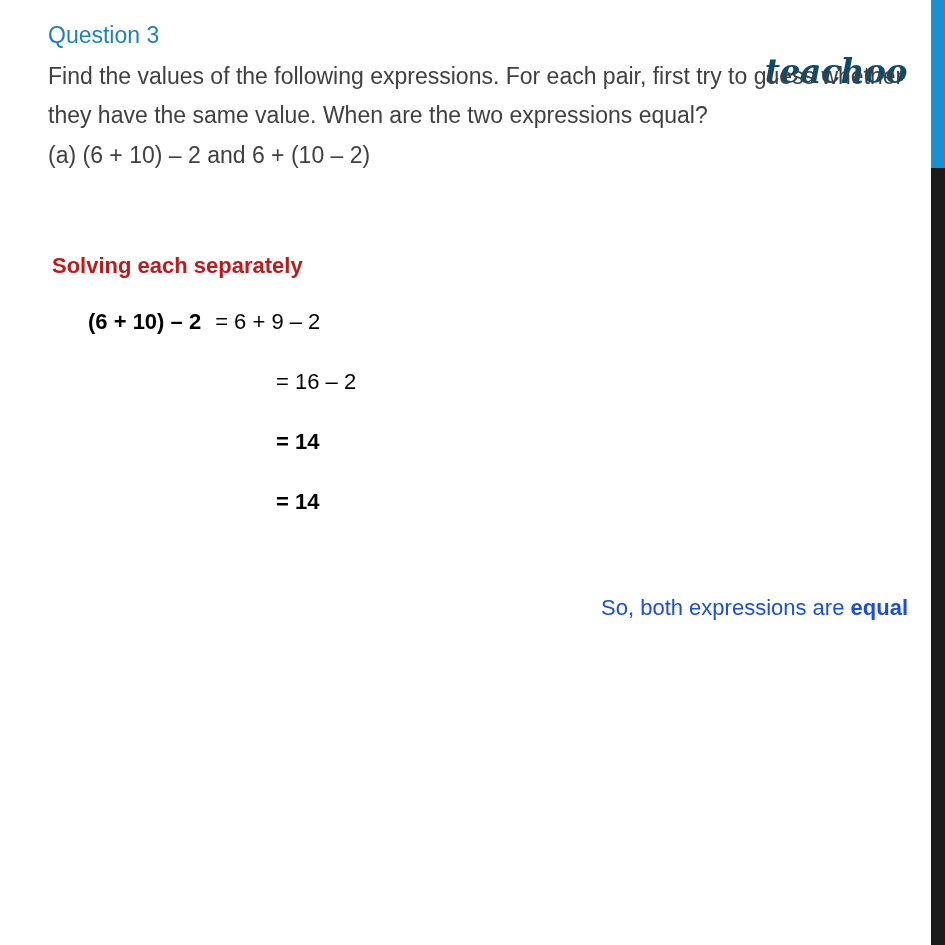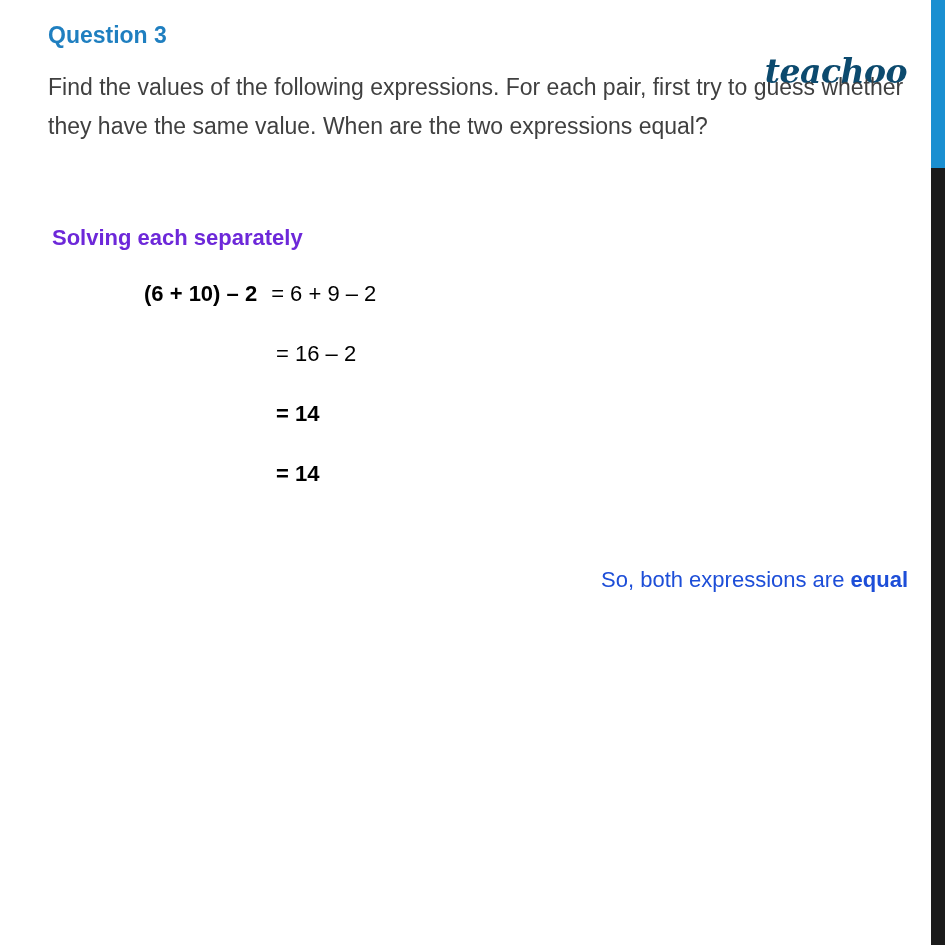--- a/index.html
+++ b/index.html
@@ -61,63 +61,63 @@
 
   .content {
     position: absolute;
     left: 48px;
     top: 22px;
     width: 860px;
   }
 
   .q-title {
     color: #1f7fc0;
-    font-weight: bold;
+    font-weight: normal;
     font-size: 23px;
     line-height: 1.2;
-    margin-bottom: 18px;
+    margin-bottom: 7px;
   }
 
   .q-body {
     color: #404040;
     font-size: 23px;
     line-height: 1.72;
     font-weight: normal;
   }
   .q-body .part {
     display: block;
   }
 
   .solve-head {
     margin-top: 78px;
     margin-left: 4px;
     font-size: 22px;
     font-weight: bold;
-    color: #6d28d9;
+    color: #b91c1c;
   }
 
   .work {
     margin-top: 30px;
     color: #000000;
     font-size: 22px;
   }
   .row {
     display: flex;
     align-items: baseline;
     margin-bottom: 34px;
   }
   .row.gap-big {
     margin-top: 72px;
   }
   .indent-2 { margin-left: 228px; }
   .rhs { white-space: nowrap; }
   .rhs.bold { font-weight: bold; }
   .lhs-block {
     font-weight: bold;
-    margin-left: 96px;
+    margin-left: 40px;
     white-space: nowrap;
   }
   .eq-gap { display: inline-block; width: 14px; }
 
   .conclusion {
     margin-top: 80px;
     font-size: 22px;
     color: #1d4ed8;
     text-align: right;
   }
@@ -133,20 +133,21 @@
   <div class="right-bar-dark"></div>
 
   <div class="logo">teachoo</div>
 
   <div class="content">
 
     <div class="q-title">Question 3</div>
 
     <div class="q-body">
       <span>Find the values of the following expressions. For each pair, first try to guess whether they have the same value. When are the two expressions equal?</span>
+      <span class="part">(a) (6 + 10) – 2 and 6 + (10 – 2)</span>
     </div>
 
     <div class="solve-head">Solving each separately</div>
 
     <div class="work">
 
       <div class="row">
         <span class="lhs-block">(6 + 10) – 2</span>
         <span class="eq-gap"></span>
         <span class="rhs">= 6 + 9 – 2</span>

